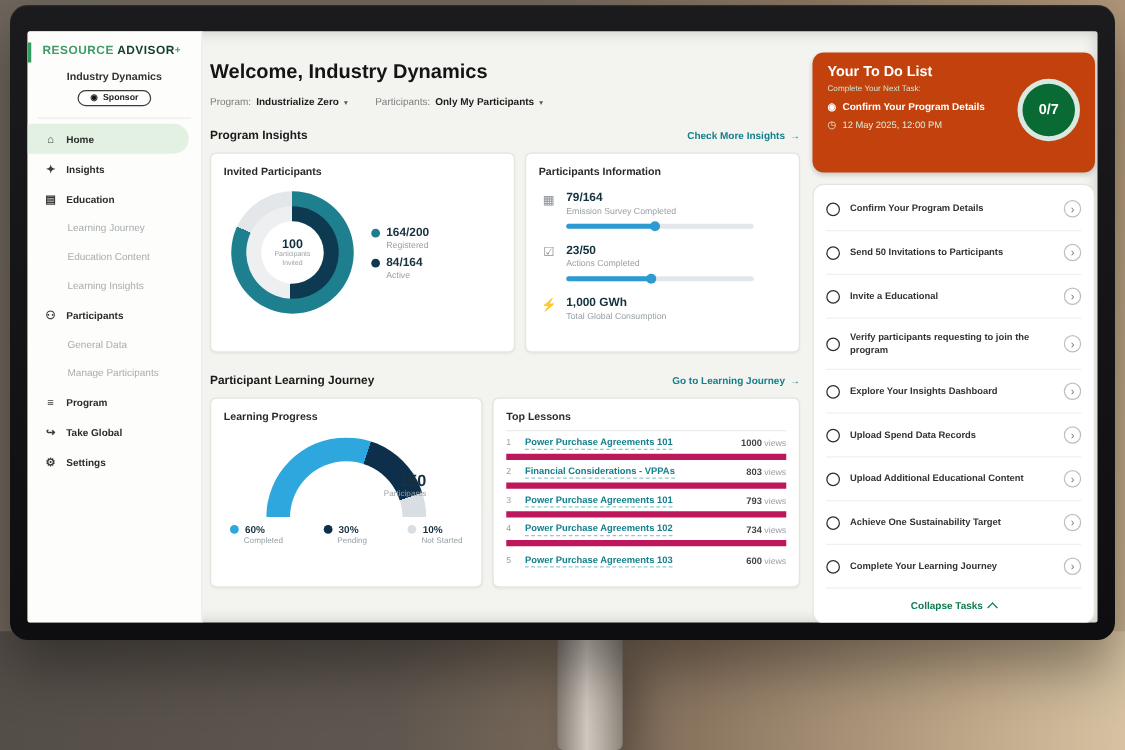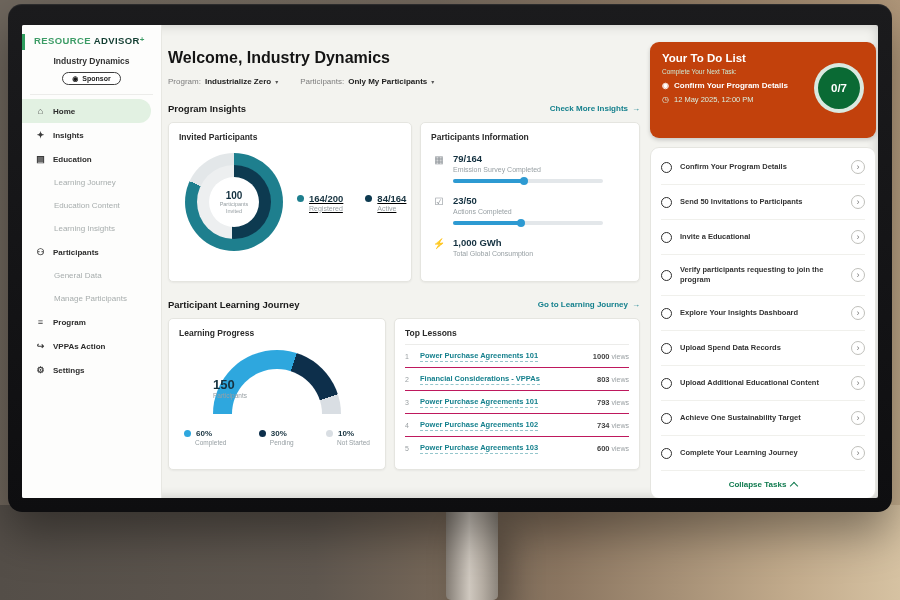--- a/index.html
+++ b/index.html
@@ -58,47 +58,47 @@
 
   .invited-body { display:flex; align-items:center; margin-top:11px; gap:14px; padding-left:6px; }
   .donut { position:relative; width:98px; height:98px; flex:none; }
   .ring { position:absolute; border-radius:50%; }
   .ring-outer { inset:0; }
   .ring-inner { inset:12px; }
   .donut-hole { position:absolute; inset:24px; background:#fff; border-radius:50%;
     display:flex; flex-direction:column; align-items:center; justify-content:center; text-align:center; }
   .donut-center-value { font-size:10px; font-weight:bold; color:#13303f; }
   .donut-center-label { font-size:5.5px; color:#98a0a4; line-height:1.25; width:40px; }
-  .donut-legend { display:flex; gap:22px;text-decoration:underline; }
+  .donut-legend { display:flex; flex-direction:column; gap:5px; }
   .legend-line { display:flex; align-items:center; gap:5px; }
   .legend-dot { width:7px; height:7px; border-radius:50%; flex:none; }
   .legend-value { font-size:9.5px; font-weight:bold; color:#16323f; }
   .legend-label { font-size:7px; color:#98a0a4; margin-left:12px; margin-top:1px; }
 
   .info-rows { margin-top:11px; display:flex; flex-direction:column; gap:12px; padding-left:2px; }
   .info-row { display:flex; gap:8px; }
   .info-icon { width:12px; font-size:10px; color:#8b9196; text-align:center; padding-top:1px; flex:none; }
   .info-value { font-size:9.5px; font-weight:bold; color:#13303f; }
   .info-label { font-size:7px; color:#98a0a4; margin-top:2px; }
   .bar { position:relative; width:150px; height:4px; background:#e3e7ea; border-radius:2px; margin-top:6px; }
   .bar-fill { position:absolute; left:0; top:0; height:4px; border-radius:2px; background:#2d9ad2; }
   .bar-fill::after { content:""; position:absolute; right:-3px; top:-2px; width:8px; height:8px; border-radius:50%; background:#2d9ad2; }
 
   .gauge-wrap { position:relative; width:128px; height:64px; margin:12px auto 0; overflow:hidden; }
   .gauge-arc { position:absolute; left:0; top:0; width:128px; height:128px; border-radius:50%; }
   .gauge-hole { position:absolute; left:19px; top:19px; width:90px; height:90px; border-radius:50%; background:#fff; }
-  .gauge-text { position:absolute; left:0; right:0; top:27px; text-align:left; }
+  .gauge-text { position:absolute; left:0; right:0; top:27px; text-align:right; }
   .gauge-value { font-size:13px; font-weight:bold; color:#16323f; }
   .gauge-label { font-size:6.5px; color:#98a0a4; }
-  .gauge-legend { display:flex; justify-content:space-between; margin-top:15px; padding:0 5px; }
+  .gauge-legend { display:flex; justify-content:space-between; margin-top:5px; padding:0 5px; }
   .gauge-legend .legend-value { font-size:8px; }
   .gauge-legend .legend-label { font-size:6.5px; margin-left:11px; }
 
   .lessons-title { border-bottom:1px solid #ececea; padding-bottom:6px; }
-  .lesson-row { display:flex; align-items:center; height:23px; border-bottom:1px solid #be185d; }
+  .lesson-row { display:flex; align-items:center; height:23px; border-bottom:5px solid #be185d; }
   .lesson-row:last-child { border-bottom:none; }
   .lesson-rank { width:15px; font-size:7px; color:#9aa0a3; flex:none; }
   .lesson-title { font-size:7.5px; font-weight:bold; color:#15808d; border-bottom:1px dashed rgba(21,128,141,.45); padding-bottom:1px; cursor:pointer; }
   .lesson-views { margin-left:auto; font-size:7.5px; color:#444; font-weight:bold; white-space:nowrap; }
   .lesson-views-label { font-size:7px; color:#9aa0a3; font-weight:normal; margin-left:2px; }
 
   
   .right { position:absolute; left:628px; top:0; width:226px; height:100%; }
   .todo-card { position:relative; margin-top:17px; height:96px; border-radius:9px; background:#c2410c;
     padding:10px 12px; color:#fff; box-shadow:0 2px 4px rgba(0,0,0,0.18); }
@@ -189,21 +189,21 @@
               <span class="nav-label">Manage Participants</span>
             </div>
 
             <div class="nav-item">
               <span class="nav-icon">≡</span>
               <span class="nav-label">Program</span>
             </div>
 
             <div class="nav-item">
               <span class="nav-icon">↪</span>
-              <span class="nav-label">VPPAs Action</span>
+              <span class="nav-label">Take Global</span>
             </div>
 
             <div class="nav-item">
               <span class="nav-icon">⚙</span>
               <span class="nav-label">Settings</span>
             </div>
           </nav>
       </aside>
 
       <main class="main">

